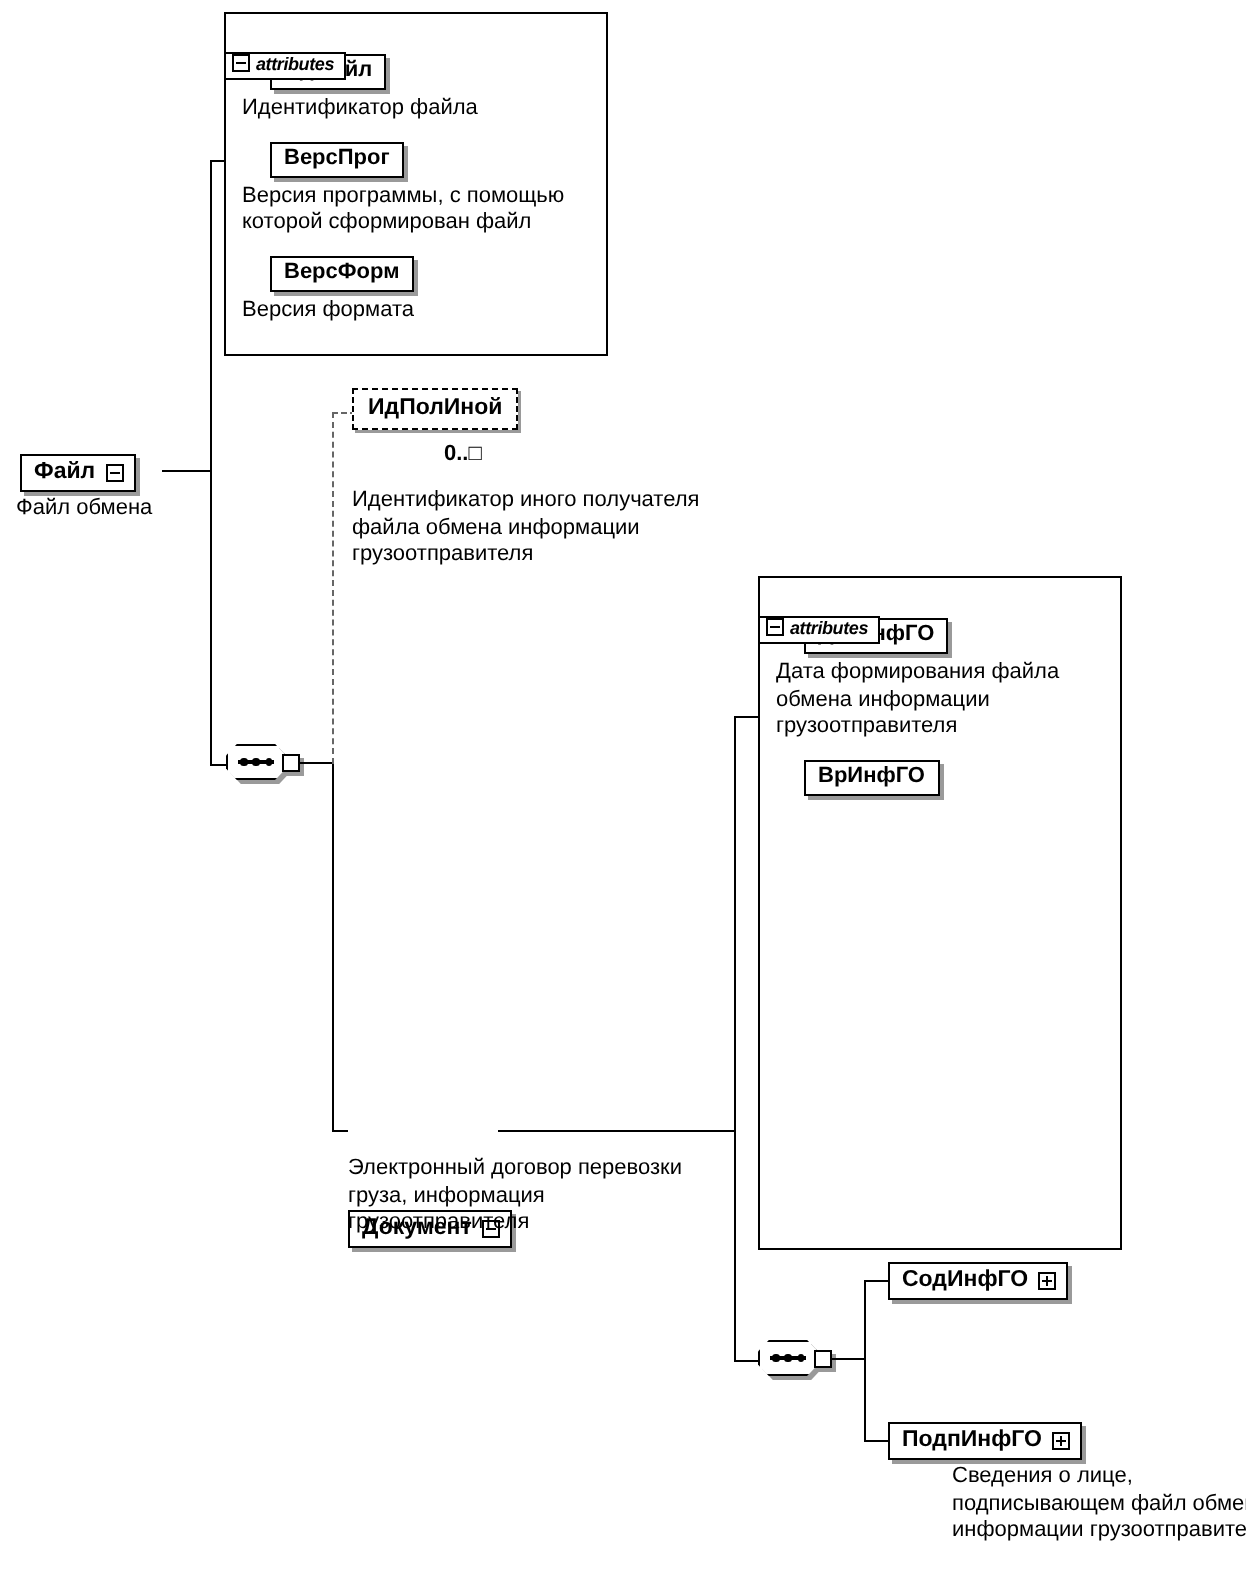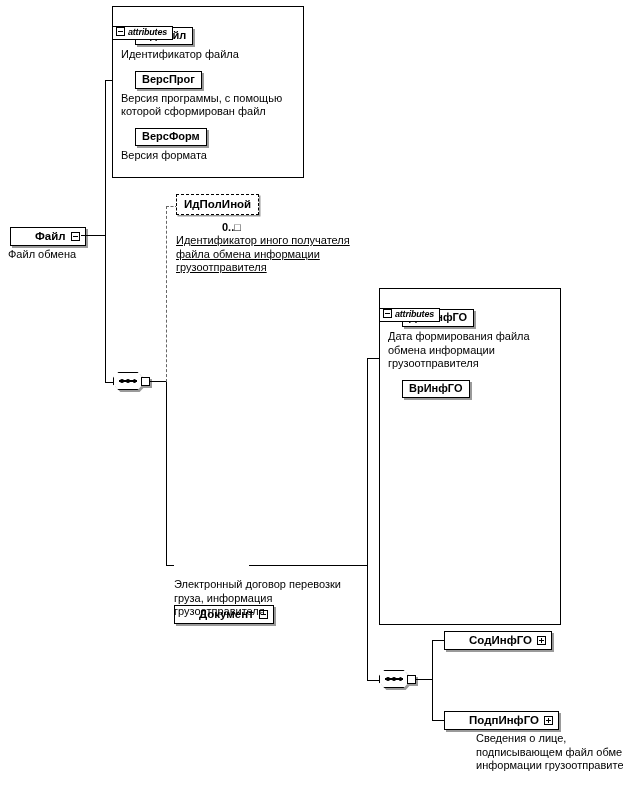--- a/index.html
+++ b/index.html
@@ -126,21 +126,21 @@
     position: absolute;
     display: flex;
     align-items: flex-start;
   }
   .node-name {
     border: 1.5px solid #000000;
     background: #ffffff;
     font-weight: bold;
     font-size: 11.5px;
     line-height: 14px;
-    padding: 1px 5px 2px 24px;
+    padding: 1px 5px 2px 6px;
     white-space: nowrap;
     display: flex;
     align-items: center;
     box-shadow: 2px 2px 0 0 #9a9a9a;
     box-sizing: border-box;
   }
   .node-name .pm-box { margin-left: 5px; }
   .node-desc {
     position: absolute;
     font-size: 11px;
@@ -292,21 +292,21 @@
 
   <div class="dline-v" style="left:166px; top:206px; height:176px;"></div>
   <div class="dline-h" style="left:166px; top:206px; width:12px;"></div>
 
   <div class="node" style="left:176px; top:194px;">
     <div class="node-name optional">
       <span>ИдПолИной</span>
     </div>
   </div>
   <div class="node-card" style="left:222px; top:221px;">0..□</div>
-  <div class="node-desc" style="left:176px; top:234px; width:185px;text-decoration:underline;">Идентификатор иного получателя файла обмена информации грузоотправителя</div>
+  <div class="node-desc" style="left:176px; top:244px; width:185px;">Идентификатор иного получателя файла обмена информации грузоотправителя</div>
 
   <div class="node" style="left:174px; top:557px;margin-top:48px;">
     <div class="node-name">
       <span>Документ</span>
       <span class="pm-box"></span>
     </div>
   </div>
   <div class="node-desc" style="left:174px; top:578px; width:180px;">Электронный договор перевозки груза, информация грузоотправителя</div>
 
   <div class="line-h" style="left:249px; top:565px; width:119px;"></div>

